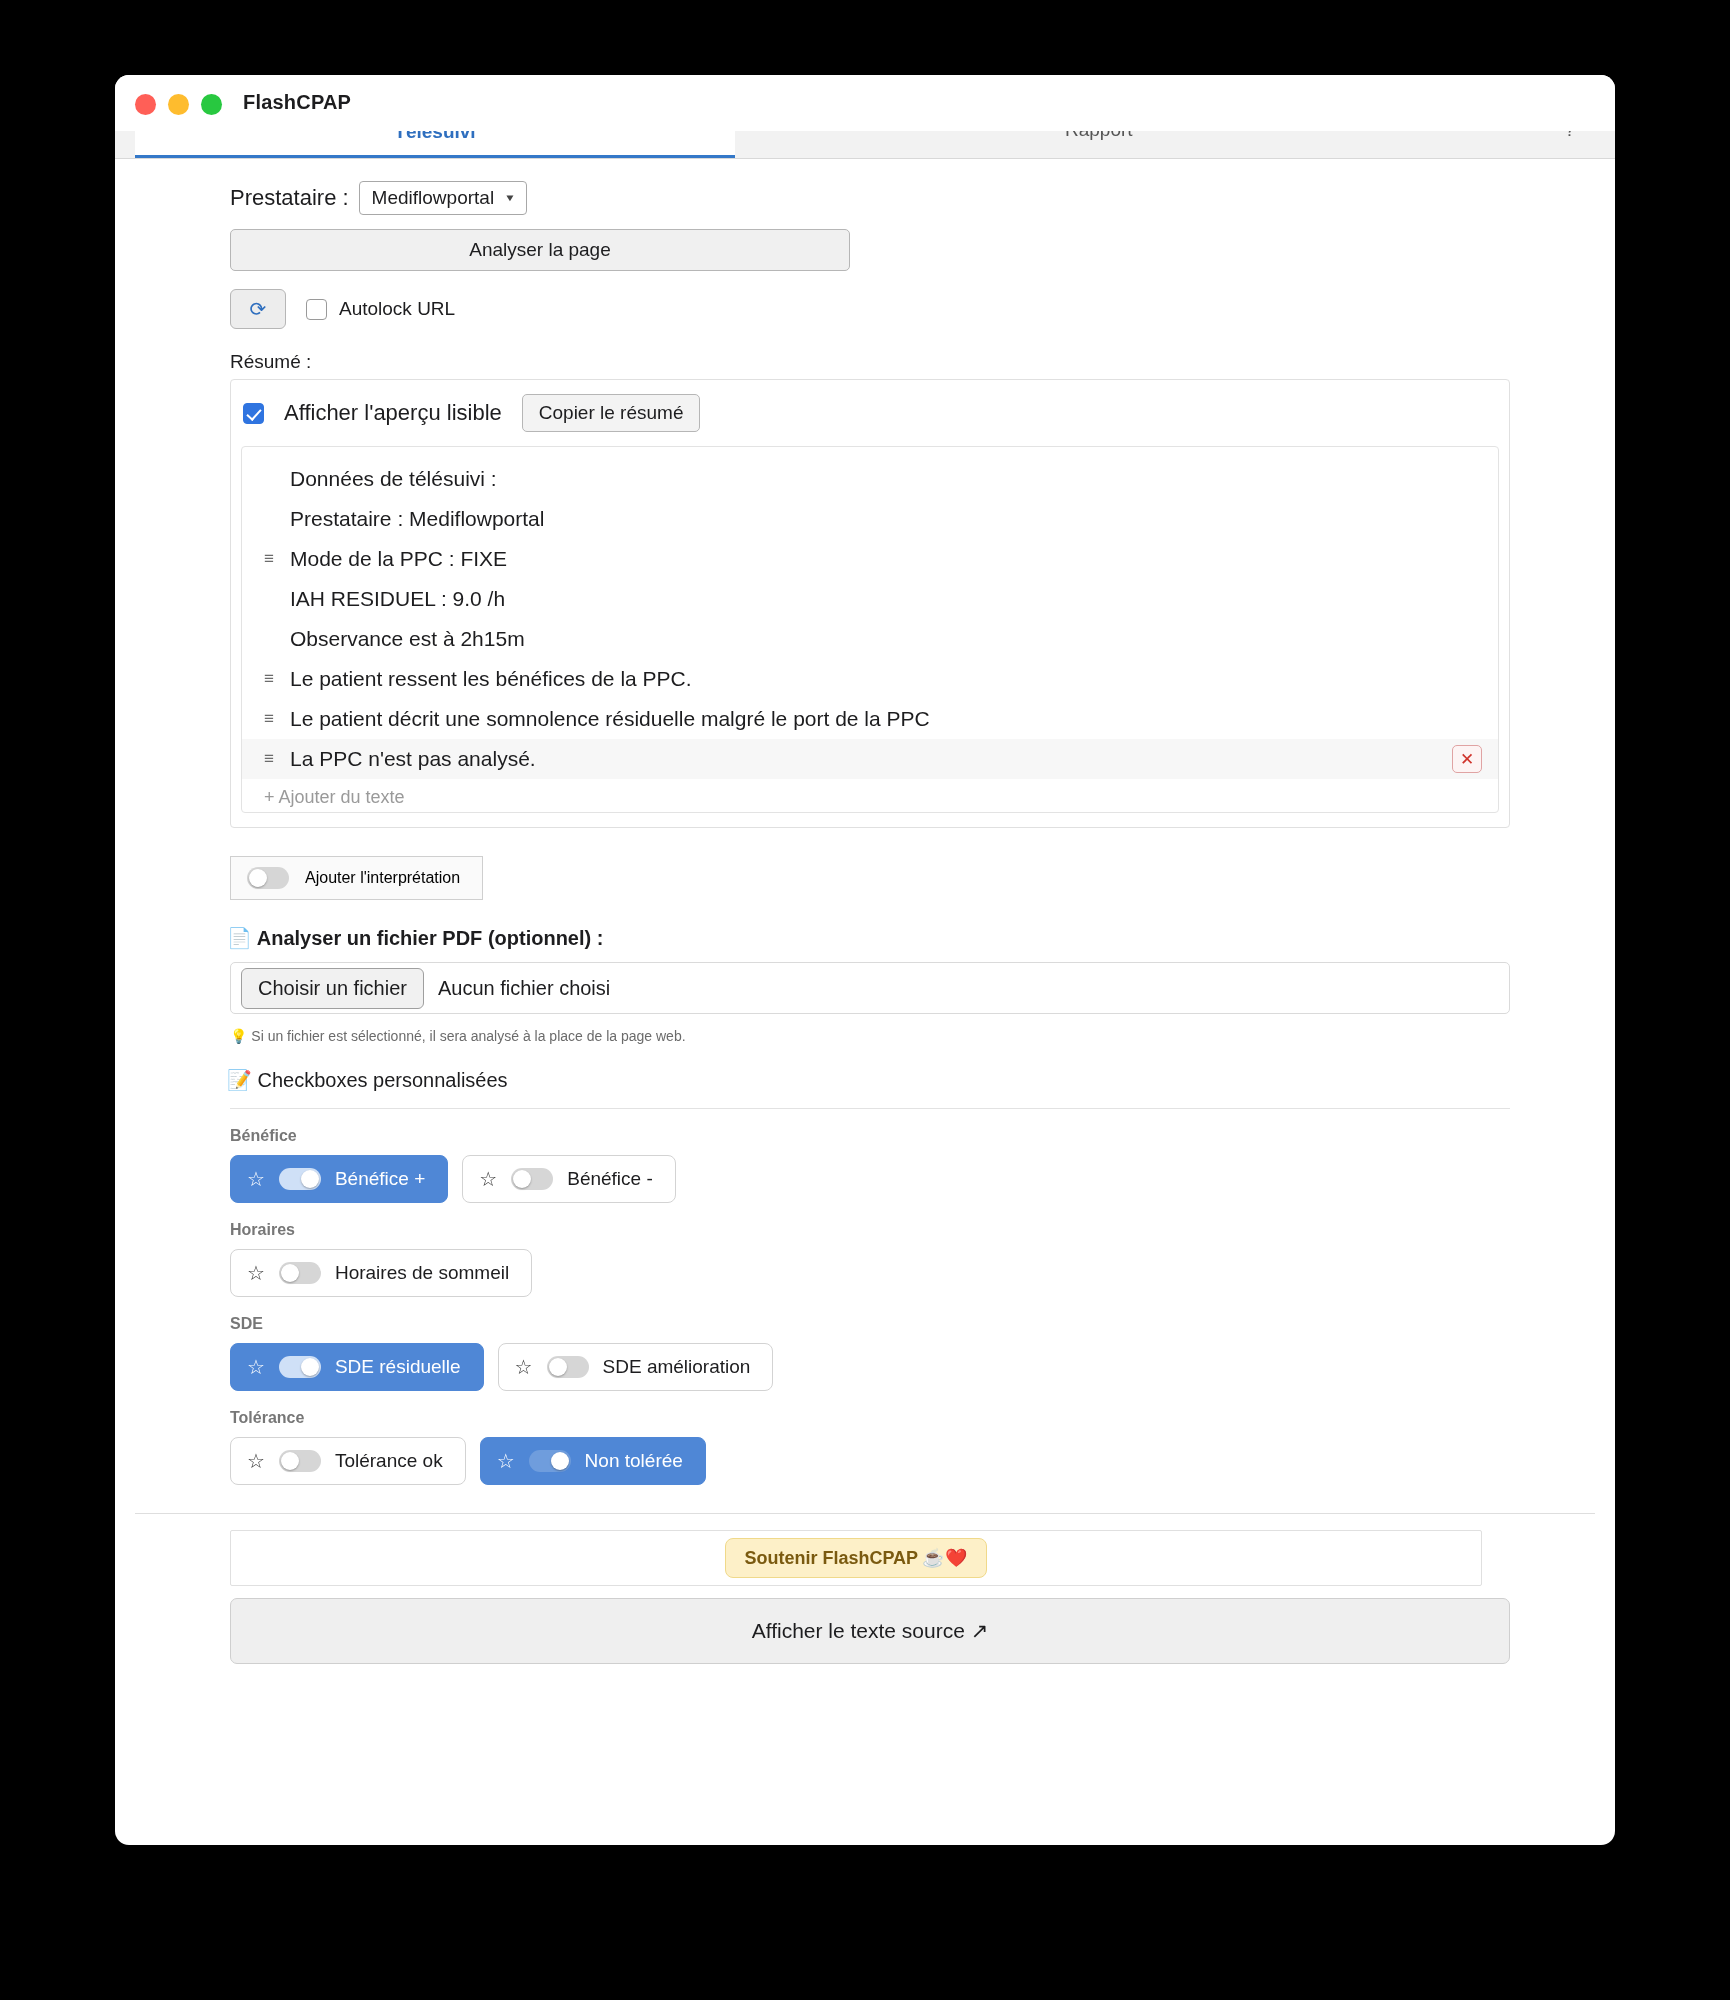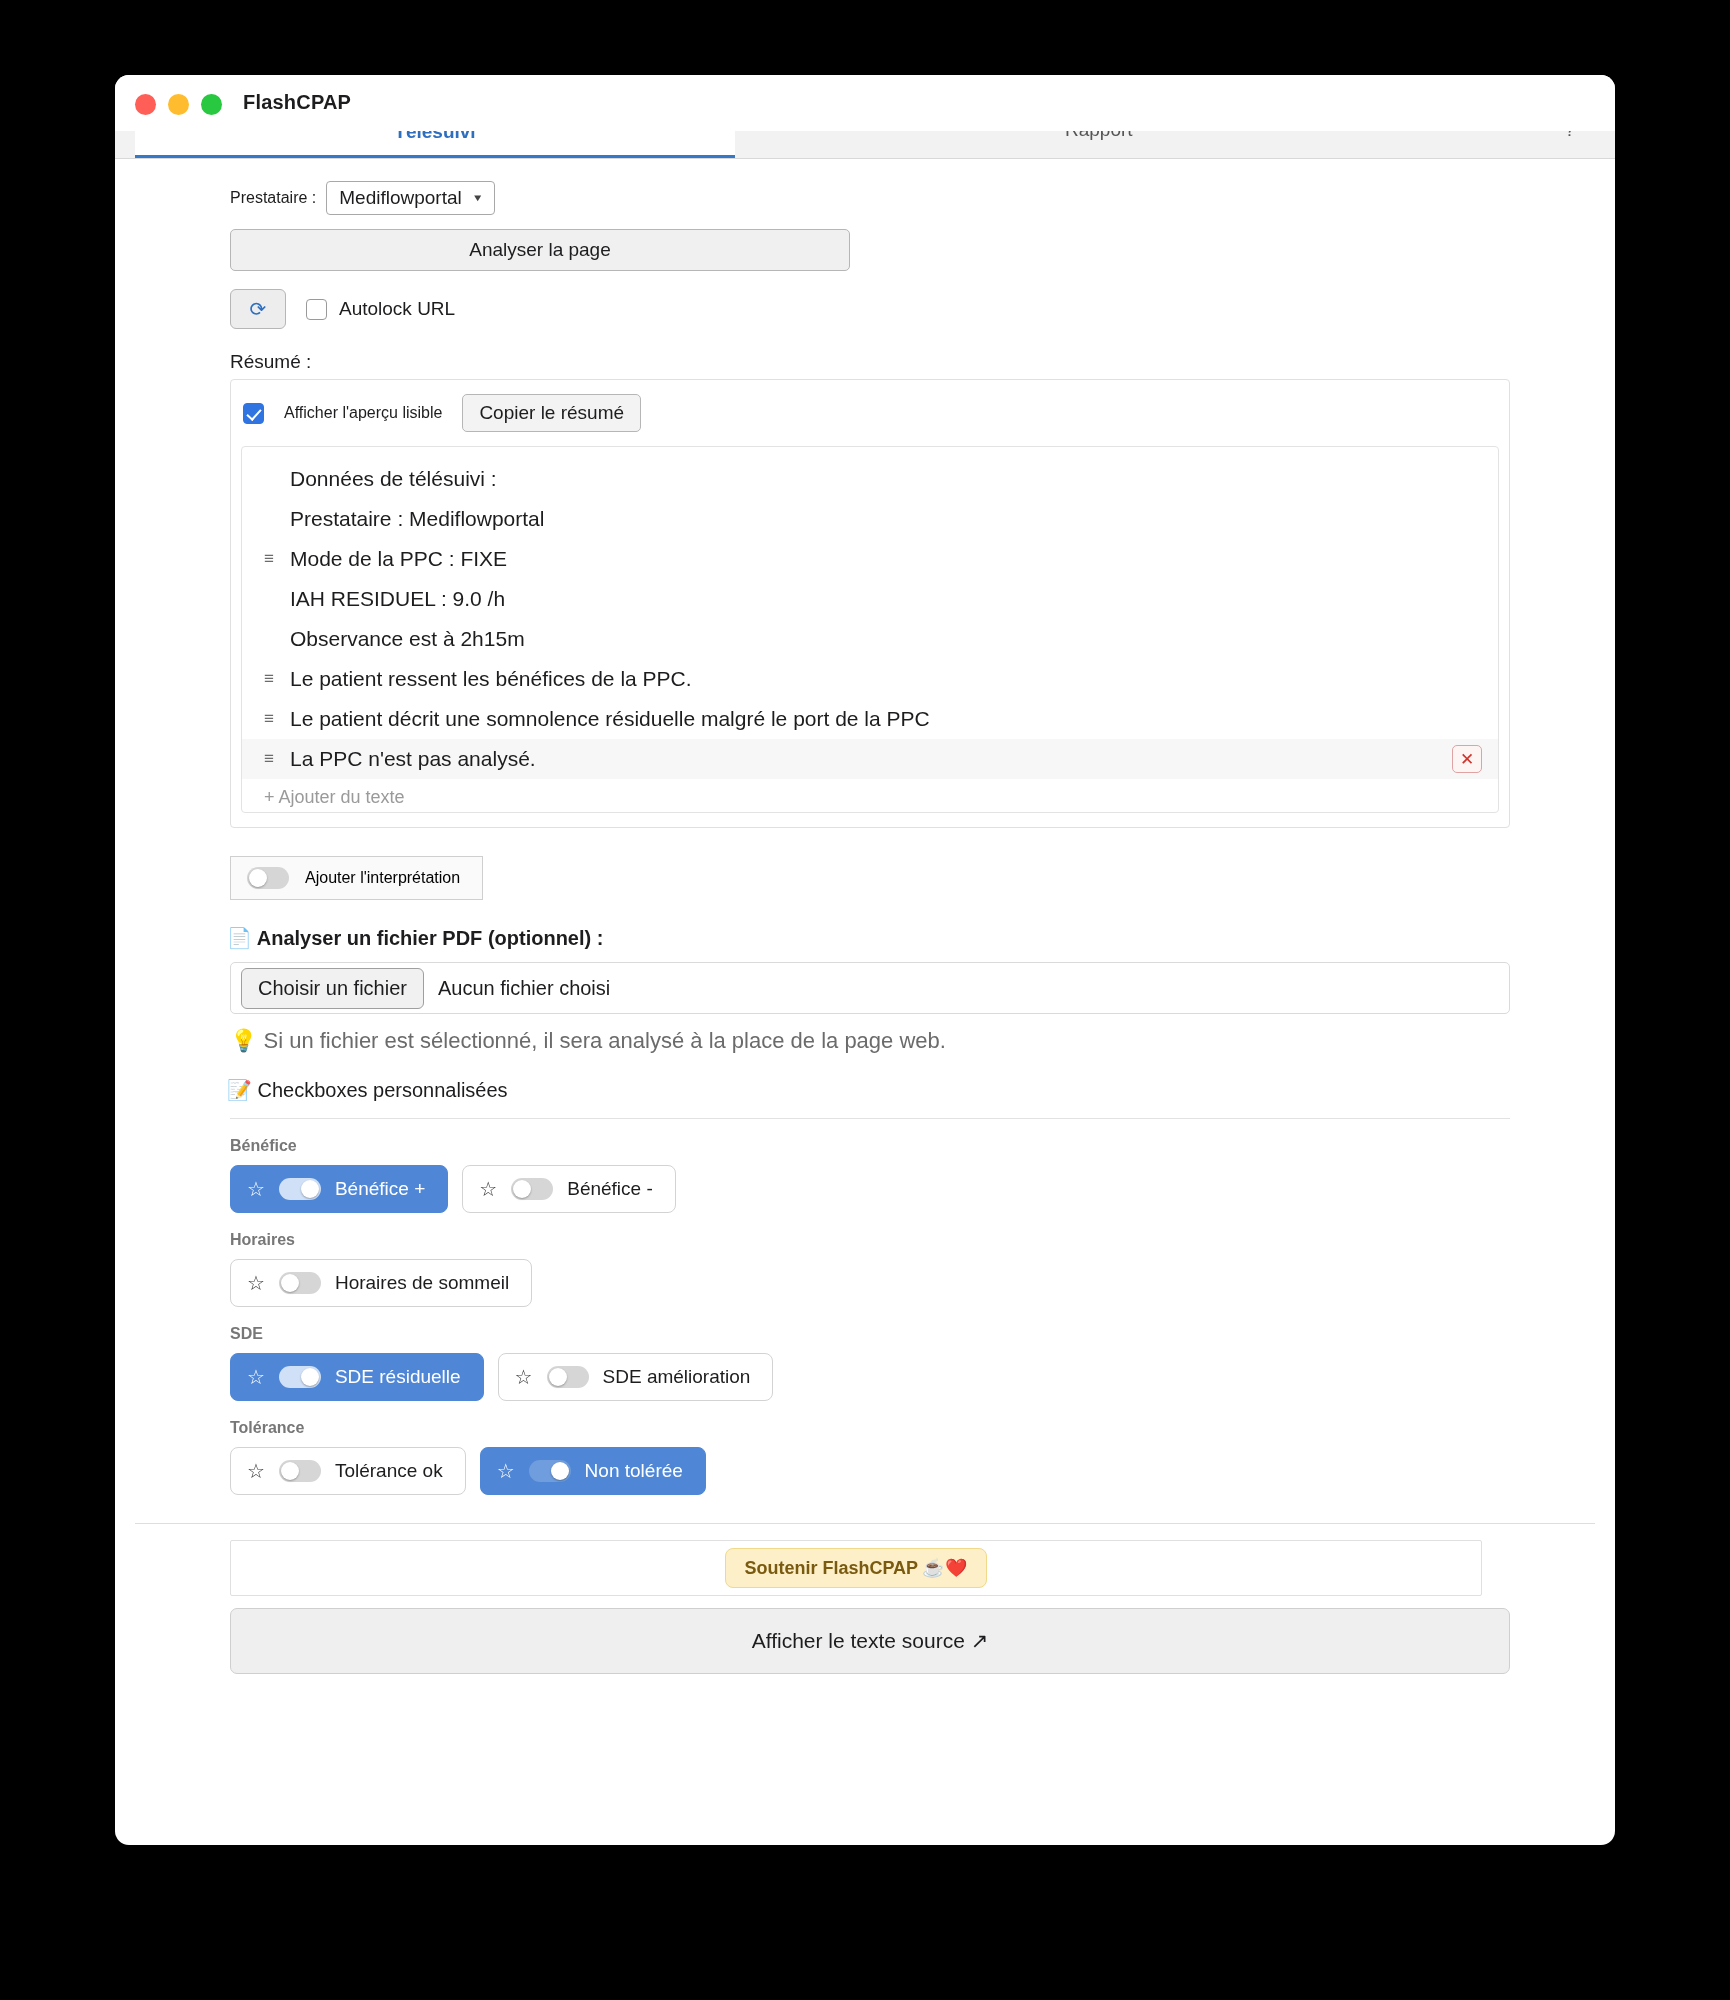--- a/index.html
+++ b/index.html
@@ -102,21 +102,21 @@
   }
 
   .row { display: flex; align-items: center; }
 
   .provider-row {
     margin-top: 22px;
     margin-left: 95px;
     gap: 10px;
   }
   .label-text {
-    font-size: 16px;
+    font-size: 22px;
     color: #1d1d1f;
   }
   .select-box {
     display: inline-flex;
     align-items: center;
     gap: 10px;
     border: 1px solid #a8a8a8;
     border-radius: 4px;
     background: #ffffff;
     padding: 4px 10px 4px 12px;
@@ -312,21 +312,21 @@
     border-radius: 6px;
     background: #f1f1f1;
     padding: 8px 16px;
     font-size: 20px;
     color: #1d1d1f;
   }
   .file-name { font-size: 20px; color: #1d1d1f; }
 
   .hint {
     margin: 14px 0 0 95px;
-    font-size: 22px;
+    font-size: 14px;
     color: #6b6b6b;
   }
   .cbx-title {
     margin: 24px 0 0 92px;
     font-size: 20px;
     color: #1d1d1f;
   }
   .divider {
     margin: 16px 0 0 95px;
     width: 1280px;

